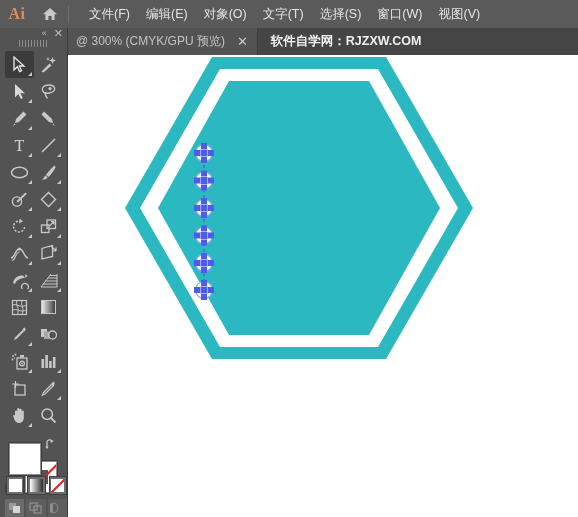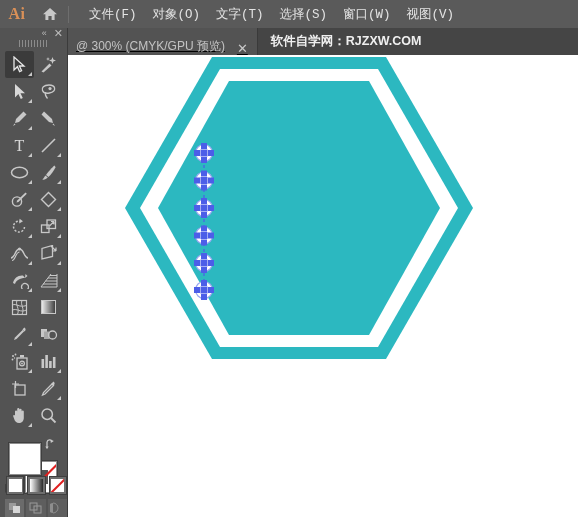--- a/index.html
+++ b/index.html
@@ -24,40 +24,39 @@
     letter-spacing: .5px;
     font-family: "Liberation Serif", "DejaVu Serif", serif;
   }
   .home-btn {
     width: 32px; height: 28px;
     display: flex; align-items: center; justify-content: center;
   }
   .menu-divider {
     width: 1px; height: 17px; background: #6e6e6e; margin: 0 4px 0 2px;
   }
-  .menu-items { display: flex; align-items: center; padding-left: 8px; font-family: Liberation Mono, monospace; }
+  .menu-items { display: flex; align-items: center; padding-left: 8px; }
   .menu-item {
     color: #e4e4e4; font-size: 12.5px; padding: 4px 8px;
     white-space: nowrap; cursor: default;
   }
 
   
   .tabbar {
     position: absolute; left: 0; top: 28px; width: 578px; height: 27px;
     background: #454545;
     display: flex; align-items: stretch;
   }
   .tab-spacer { width: 68px; flex: 0 0 68px; }
   .doc-tab {
     background: #535353;
-    display: flex; align-items: flex-end;
+    display: flex; align-items: center;
     padding: 0 6px 0 8px;
     border-right: 1px solid #3a3a3a;
     max-width: 190px;
-    text-decoration: underline;
   }
   .doc-tab-label {
     color: #c3c3c3; font-size: 12px; white-space: nowrap;
     overflow: hidden; text-overflow: ellipsis;
   }
   .doc-tab-close {
     color: #c9c9c9; font-size: 13px; margin-left: 9px;
     line-height: 1; padding: 0 3px; cursor: pointer;
   }
   .watermark {
@@ -182,20 +181,21 @@
   <div class="menubar">
     <div class="ai-logo">Ai</div>
     <div class="home-btn">
       <svg width="16" height="14" viewBox="0 0 16 14" aria-hidden="true">
         <path d="M8 1 L15 7.2 L12.6 7.2 L12.6 13 L9.6 13 L9.6 9 L6.4 9 L6.4 13 L3.4 13 L3.4 7.2 L1 7.2 Z" fill="#c9c9c9"></path>
       </svg>
     </div>
     <div class="menu-divider"></div>
     <div class="menu-items">
       <div class="menu-item">文件(F)</div>
+      <div class="menu-item">编辑(E)</div>
       <div class="menu-item">对象(O)</div>
       <div class="menu-item">文字(T)</div>
       <div class="menu-item">选择(S)</div>
       <div class="menu-item">窗口(W)</div>
       <div class="menu-item">视图(V)</div>
     </div>
   </div>
 
   <div class="tabbar">
     <div class="tab-spacer"></div>

